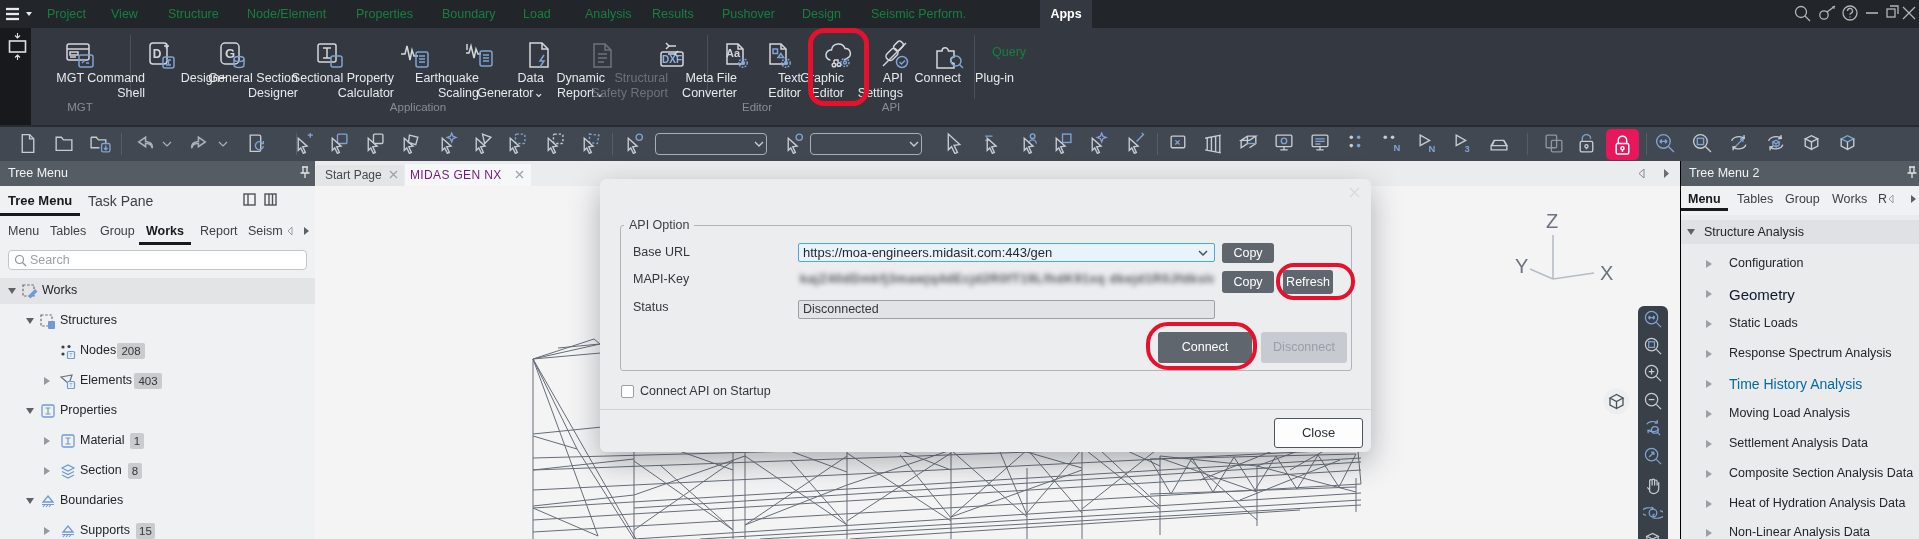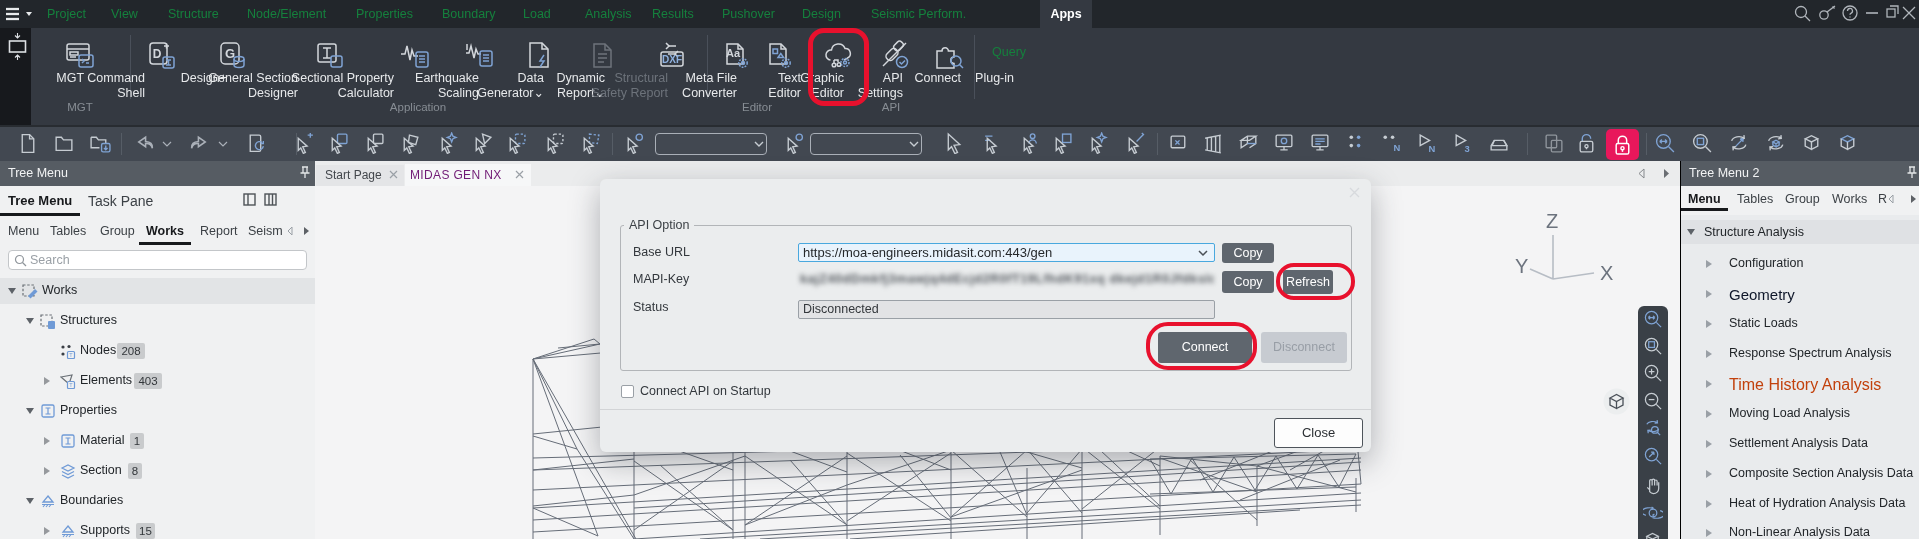--- a/index.html
+++ b/index.html
@@ -626,21 +626,21 @@
 <div class="ab" style="left:23px;top:64px;font-size:12.5px;color:#212529;">Structure Analysis</div>
 <div class="tree-arrow-r" style="left:25px;top:99px;border-left-color:#9aa0a6;"></div>
 <div class="ab" style="left:48px;top:95px;font-size:12.5px;color:#212529;white-space:nowrap;">Configuration</div>
 <div class="tree-arrow-r" style="left:25px;top:129px;border-left-color:#9aa0a6;"></div>
 <div class="ab" style="left:48px;top:125px;font-size:15px;color:#0f172a;white-space:nowrap;">Geometry</div>
 <div class="tree-arrow-r" style="left:25px;top:159px;border-left-color:#9aa0a6;"></div>
 <div class="ab" style="left:48px;top:155px;font-size:12.5px;color:#212529;white-space:nowrap;">Static Loads</div>
 <div class="tree-arrow-r" style="left:25px;top:189px;border-left-color:#9aa0a6;"></div>
 <div class="ab" style="left:48px;top:185px;font-size:12.5px;color:#212529;white-space:nowrap;">Response Spectrum Analysis</div>
 <div class="tree-arrow-r" style="left:25px;top:219px;border-left-color:#9aa0a6;"></div>
-<div class="ab" style="left:48px;top:215px;font-size:16px;color:#c2410c;white-space:nowrap;">Time History Analysis</div>
+<div class="ab" style="left:48px;top:215px;font-size:14px;color:#0369a1;white-space:nowrap;">Time History Analysis</div>
 <div class="tree-arrow-r" style="left:25px;top:249px;border-left-color:#9aa0a6;"></div>
 <div class="ab" style="left:48px;top:245px;font-size:12.5px;color:#212529;white-space:nowrap;">Moving Load Analysis</div>
 <div class="tree-arrow-r" style="left:25px;top:279px;border-left-color:#9aa0a6;"></div>
 <div class="ab" style="left:48px;top:275px;font-size:12.5px;color:#212529;white-space:nowrap;">Settlement Analysis Data</div>
 <div class="tree-arrow-r" style="left:25px;top:309px;border-left-color:#9aa0a6;"></div>
 <div class="ab" style="left:48px;top:305px;font-size:12.5px;color:#212529;white-space:nowrap;">Composite Section Analysis Data</div>
 <div class="tree-arrow-r" style="left:25px;top:339px;border-left-color:#9aa0a6;"></div>
 <div class="ab" style="left:48px;top:335px;font-size:12.5px;color:#212529;white-space:nowrap;">Heat of Hydration Analysis Data</div>
 <div class="tree-arrow-r" style="left:25px;top:368px;border-left-color:#9aa0a6;"></div>
 <div class="ab" style="left:48px;top:364px;font-size:12.5px;color:#212529;white-space:nowrap;">Non-Linear Analysis Data</div>

